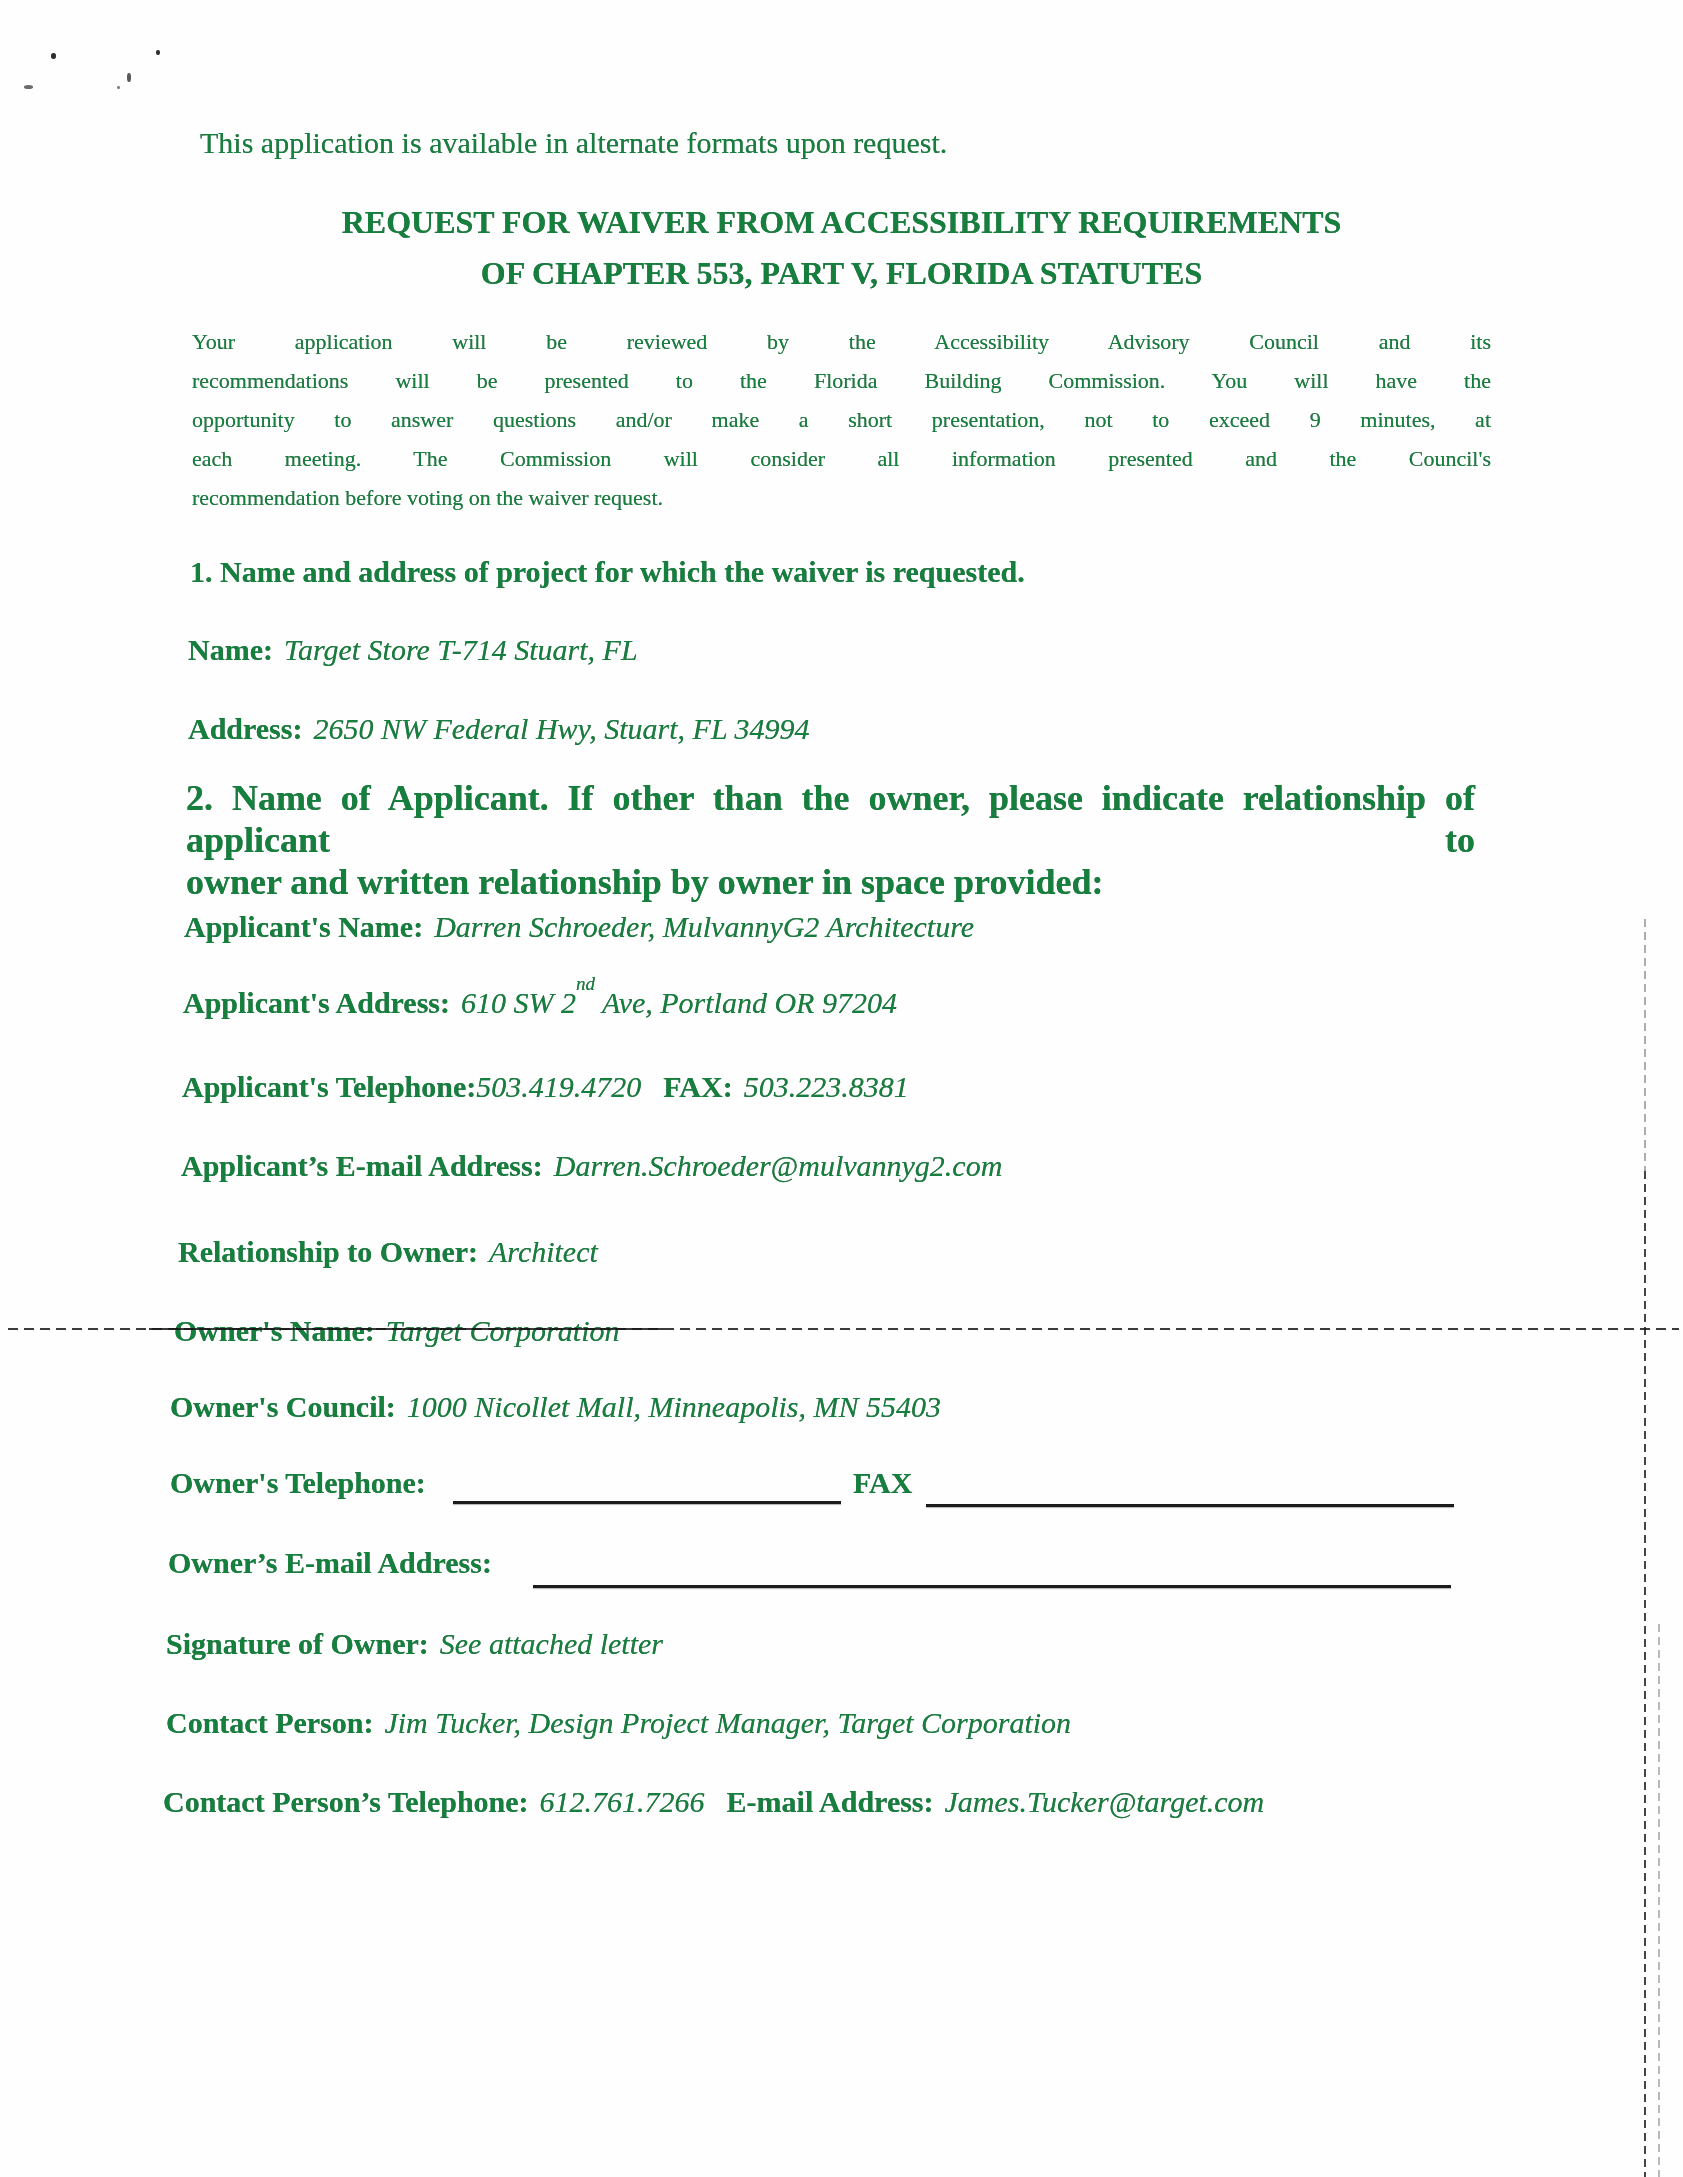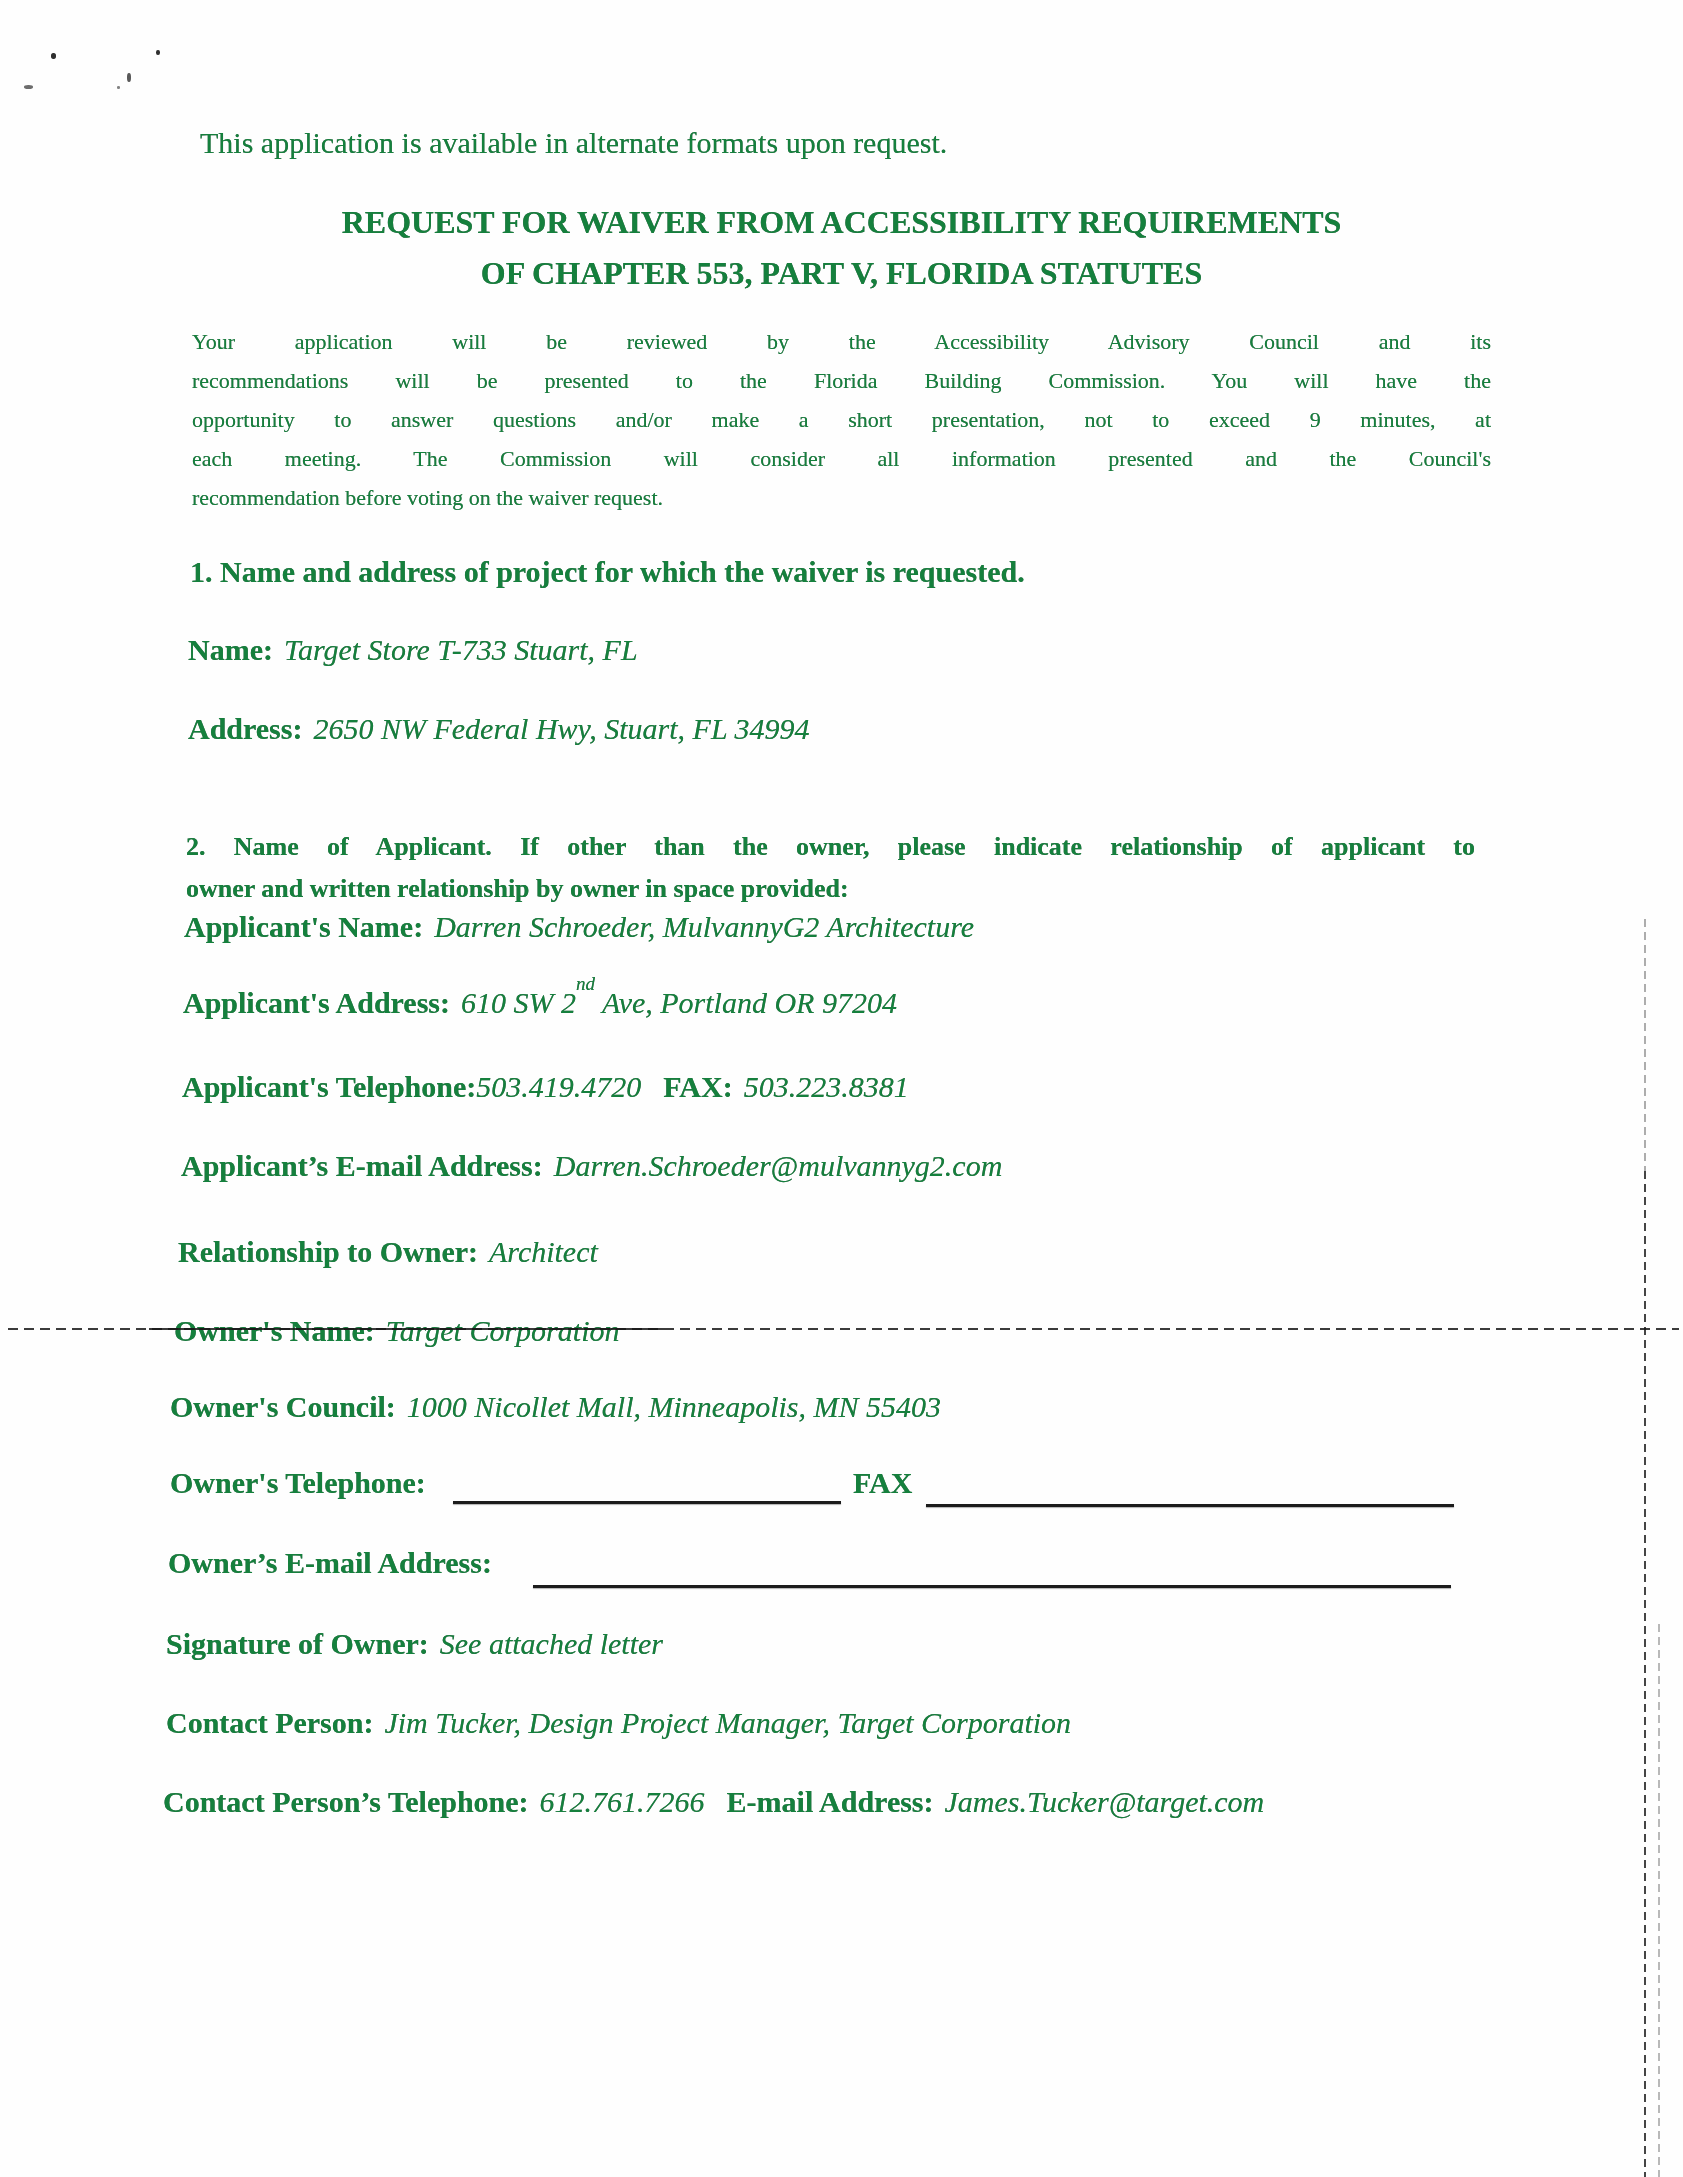--- a/index.html
+++ b/index.html
@@ -28,22 +28,22 @@
     white-space:nowrap;
     text-shadow:0 0 0.6px rgba(10,10,10,.6);
   }
   .para{
     position:absolute;left:192px;top:322px;width:1299px;
     font-size:22px;line-height:39px;
     text-shadow:0 0 0.6px rgba(10,10,10,.5);
   }
   .para .j{text-align:justify;text-align-last:justify;}
   .sec2{
-    position:absolute;left:186px;top:826px;width:1289px;
-    font-size:26px;line-height:42px;font-weight:bold;
+    position:absolute;left:186px;top:777px;width:1289px;
+    font-size:36px;line-height:42px;font-weight:bold;
     text-shadow:0 0 0.6px rgba(10,10,10,.6);
   }
   .sec2 .j{text-align:justify;text-align-last:justify;}
   .bold{font-weight:bold;}
   sup.ord{font-size:19px;font-style:italic;position:relative;top:-12px;}
   .blank{
     position:absolute;height:3px;background:#1c1c1c;
     box-shadow:0 1px 1px rgba(40,40,40,.35);
   }
   .hdash{
@@ -77,21 +77,21 @@
     <div class="j">Your application will be reviewed by the Accessibility Advisory Council and its</div>
     <div class="j">recommendations will be presented to the Florida Building Commission. You will have the</div>
     <div class="j">opportunity to answer questions and/or make a short presentation, not to exceed 9 minutes, at</div>
     <div class="j">each meeting. The Commission will consider all information presented and the Council's</div>
     <div>recommendation before voting on the waiver request.</div>
   </div>
 
   <div class="line bold" style="top:554px;left:190px;">1. Name and address of project for which the waiver is requested.</div>
 
   <div class="line" style="top:632px;left:188px;">
-    <span class="lbl">Name:</span><span class="val">Target Store T-733 Stuart, FL</span>
+    <span class="lbl">Name:</span><span class="val">Target Store T-714 Stuart, FL</span>
   </div>
 
   <div class="line" style="top:711px;left:188px;">
     <span class="lbl">Address:</span><span class="val">2650 NW Federal Hwy, Stuart, FL 34994</span>
   </div>
 
   <div class="sec2">
     <div class="j">2. Name of Applicant. If other than the owner, please indicate relationship of applicant to</div>
     <div>owner and written relationship by owner in space provided:</div>
   </div>

